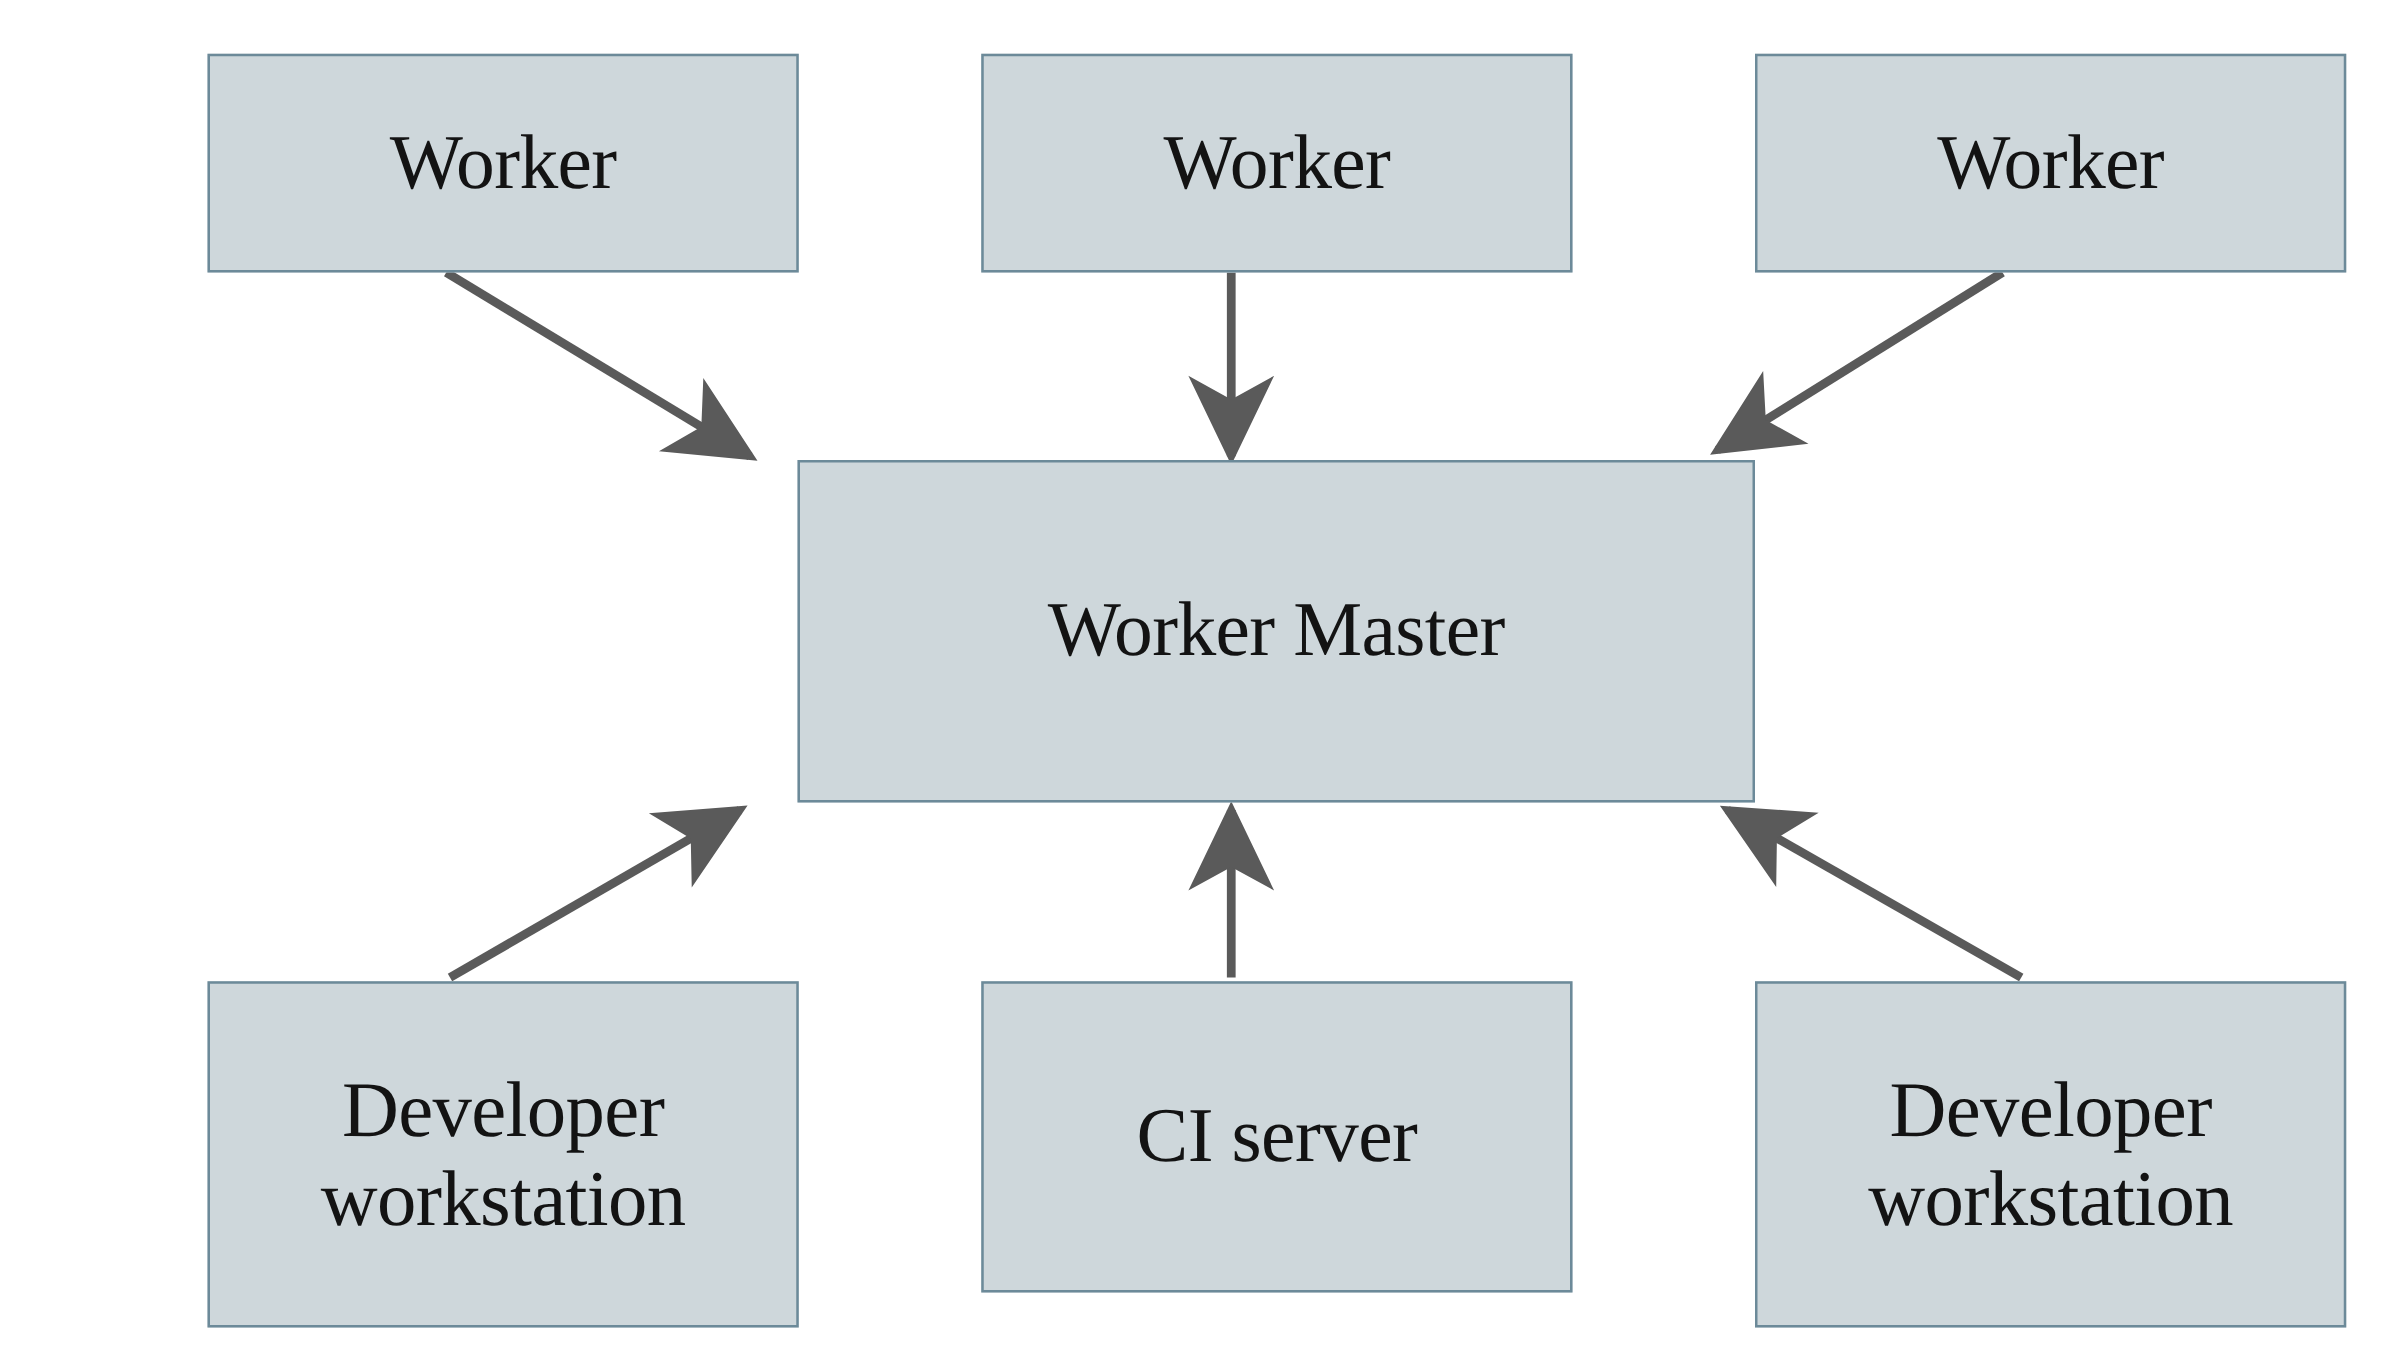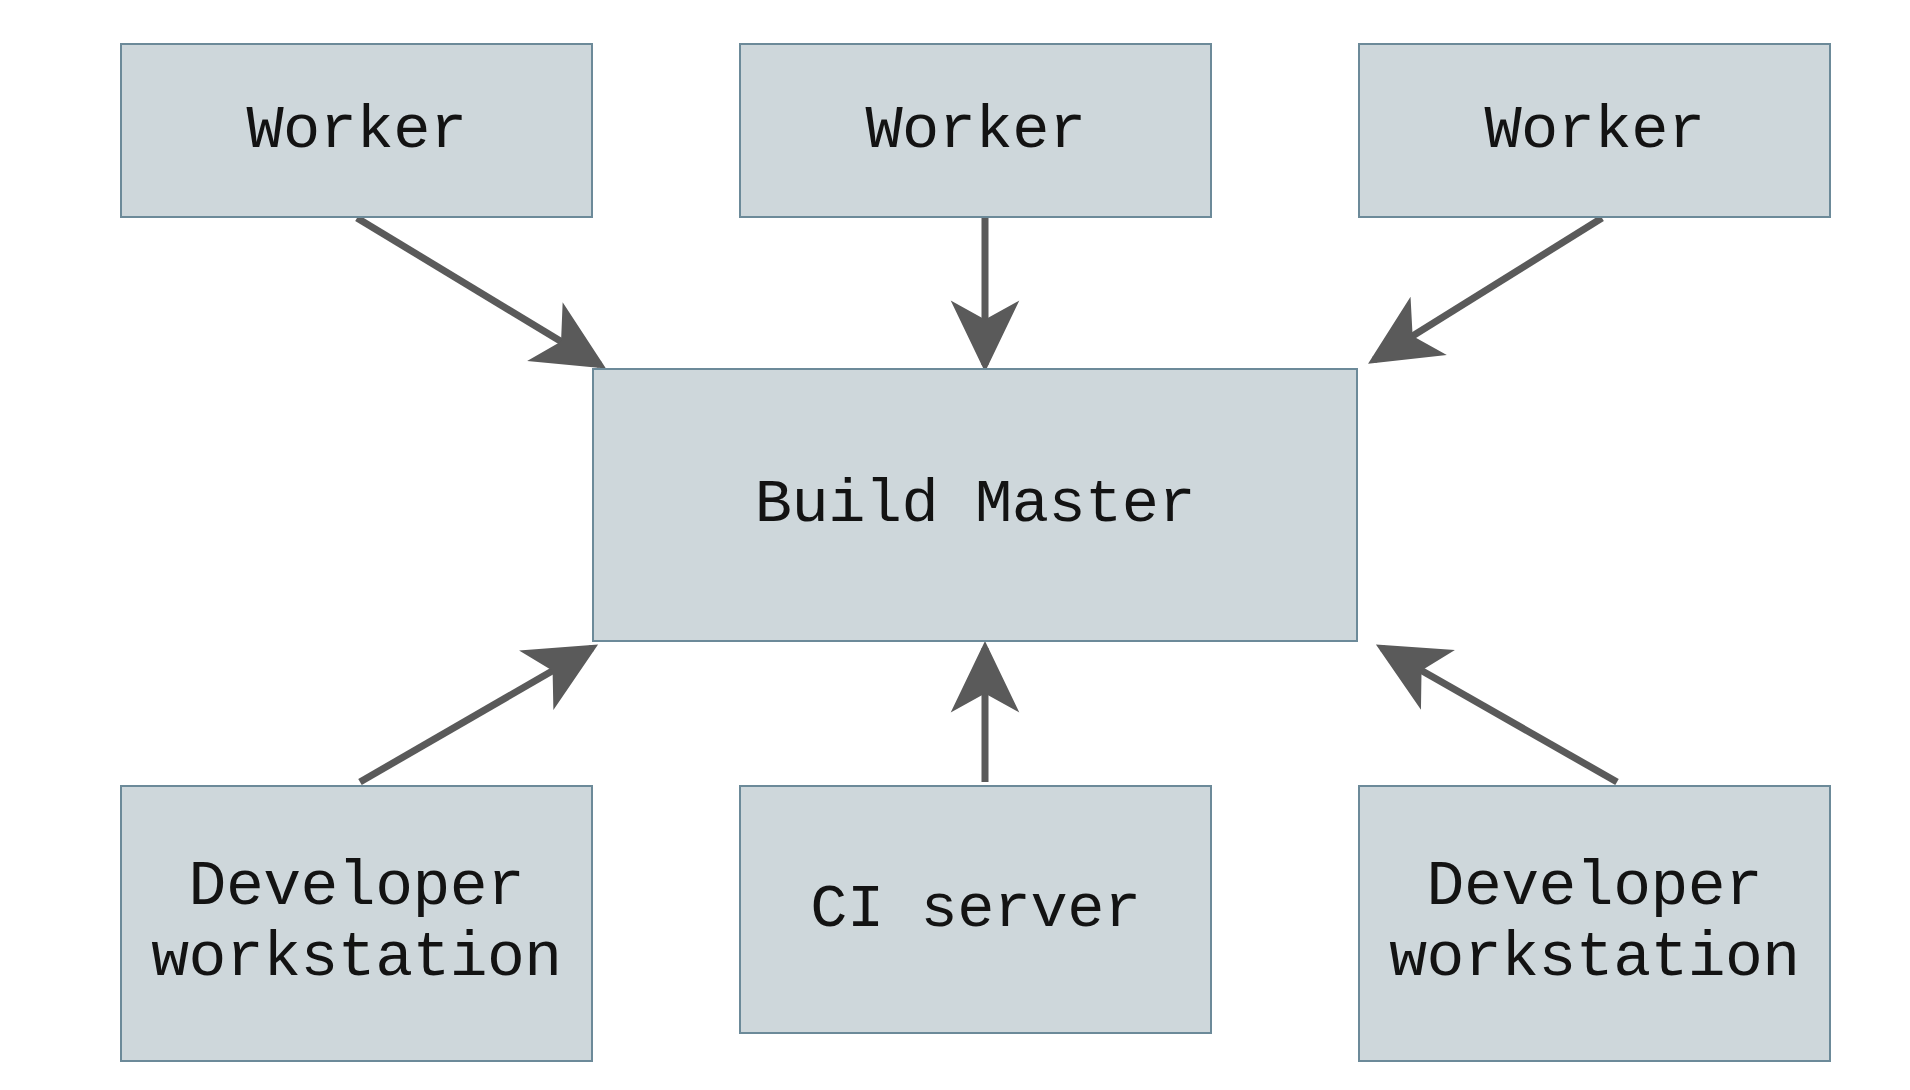--- a/index.html
+++ b/index.html
@@ -29,25 +29,26 @@
   .node {
     position: absolute;
     box-sizing: border-box;
     background: #ced7db;
     border: 2px solid #6d28d9;
     display: flex;
     align-items: center;
     justify-content: center;
     text-align: center;
     color: #131313;
-    font-family: Liberation Mono, monospace;
+    font-family: Liberation Serif, serif;
     font-weight: 400;
     line-height: 1.12;
     letter-spacing: -0.5px;
     white-space: pre-line;
+    margin-left: 46px;
   }
   .node-worker   { font-size: 62px; }
   .node-master   { font-size: 62px; }
   .node-dev      { font-size: 63px; }
   .node-ci       { font-size: 62px; }
 </style>
 </head>
 <body>
 
 <div id="canvas" style="background: rgb(255, 255, 255);">
@@ -65,21 +66,21 @@
         <line x1="360" y1="782" x2="592" y2="648" stroke="#5a5a5a" stroke-width="7" stroke-linecap="butt" marker-end="url(#arrowhead)"></line>
         <line x1="985" y1="782" x2="985" y2="648" stroke="#5a5a5a" stroke-width="7" stroke-linecap="butt" marker-end="url(#arrowhead)"></line>
         <line x1="1617" y1="782" x2="1382" y2="648" stroke="#5a5a5a" stroke-width="7" stroke-linecap="butt" marker-end="url(#arrowhead)"></line>
       </g>
   </svg>
 
   <div id="node-layer">
       <div class="node node-worker" style="left: 120px; top: 43px; width: 473px; height: 175px; background: rgb(206, 215, 219); border-color: rgb(108, 138, 153); color: rgb(19, 19, 19);"><span>Worker</span></div>
       <div class="node node-worker" style="left: 739px; top: 43px; width: 473px; height: 175px; background: rgb(206, 215, 219); border-color: rgb(108, 138, 153); color: rgb(19, 19, 19);"><span>Worker</span></div>
       <div class="node node-worker" style="left: 1358px; top: 43px; width: 473px; height: 175px; background: rgb(206, 215, 219); border-color: rgb(108, 138, 153); color: rgb(19, 19, 19);"><span>Worker</span></div>
-      <div class="node node-master" style="left: 592px; top: 368px; width: 766px; height: 274px; background: rgb(206, 215, 219); border-color: rgb(108, 138, 153); color: rgb(19, 19, 19);"><span>Build Master</span></div>
+      <div class="node node-master" style="left: 592px; top: 368px; width: 766px; height: 274px; background: rgb(206, 215, 219); border-color: rgb(108, 138, 153); color: rgb(19, 19, 19);"><span>Worker Master</span></div>
       <div class="node node-dev" style="left: 120px; top: 785px; width: 473px; height: 277px; background: rgb(206, 215, 219); border-color: rgb(108, 138, 153); color: rgb(19, 19, 19);"><span>Developer
 workstation</span></div>
       <div class="node node-ci" style="left: 739px; top: 785px; width: 473px; height: 249px; background: rgb(206, 215, 219); border-color: rgb(108, 138, 153); color: rgb(19, 19, 19);"><span>CI server</span></div>
       <div class="node node-dev" style="left: 1358px; top: 785px; width: 473px; height: 277px; background: rgb(206, 215, 219); border-color: rgb(108, 138, 153); color: rgb(19, 19, 19);"><span>Developer
 workstation</span></div>
     </div>
 
 </div>
 
 </body></html>

